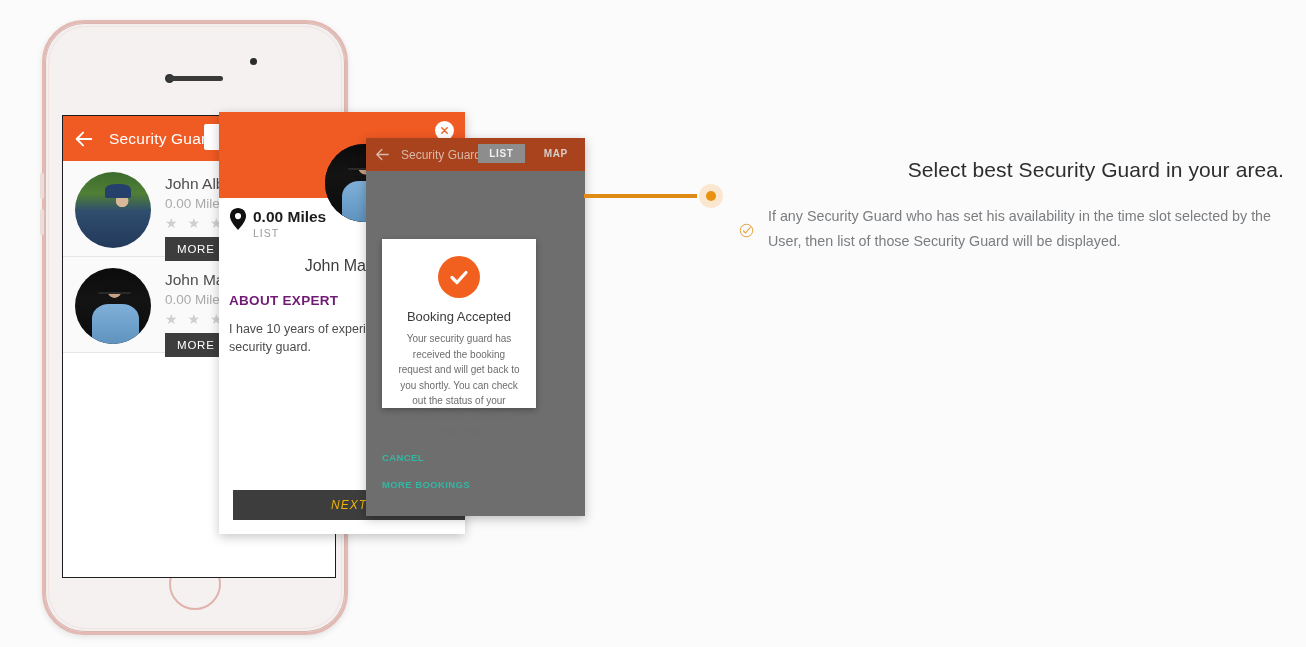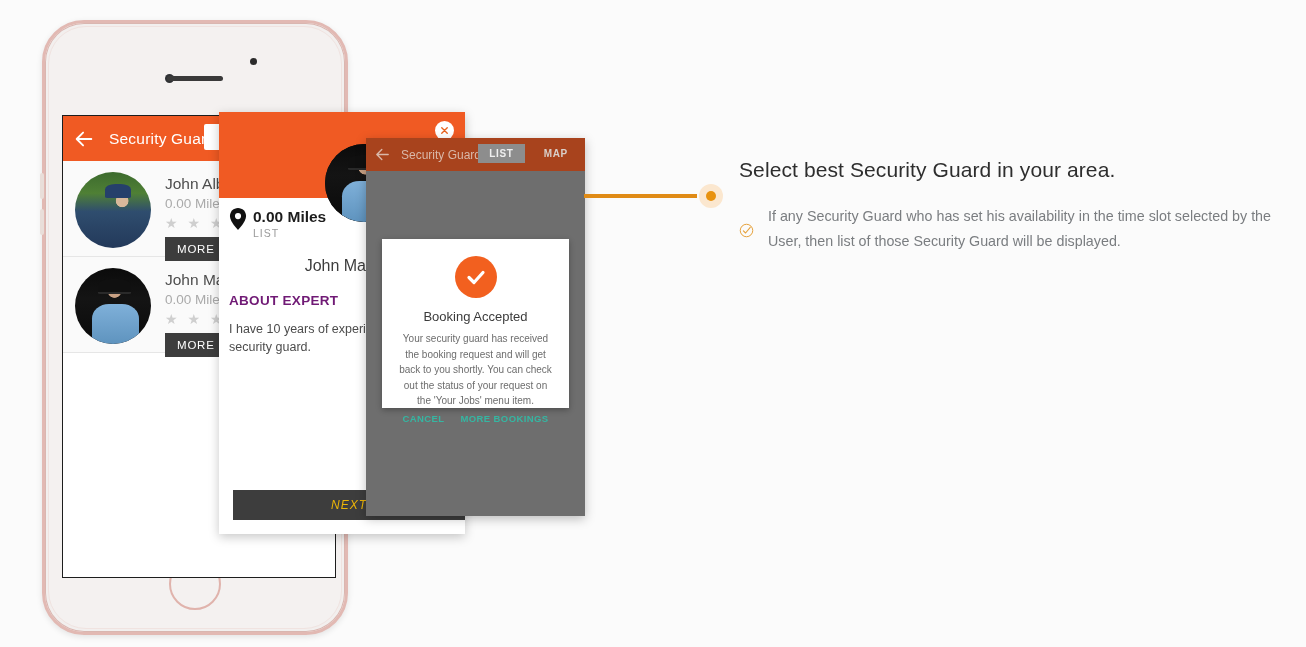--- a/index.html
+++ b/index.html
@@ -351,21 +351,21 @@
     letter-spacing: .7px;
     color: #d9cfc9;
     padding: 4px 11px;
   }
   .bk-tab.active { background: #8d8d8d; color: #efefef; }
 
   #dialog-card {
     position: absolute;
     left: 16px;
     top: 101px;
-    width: 187px;
+    width: 154px;
     height: 169px;
     background: #ffffff;
     box-shadow: 0 2px 6px rgba(0,0,0,.3);
   }
   #dialog-check {
     width: 42px; height: 42px;
     border-radius: 50%;
     background: #f2601f;
     margin: 17px auto 0;
     display: flex;
@@ -382,21 +382,22 @@
     text-align: center;
     font-size: 10px;
     color: #6d6d6d;
     line-height: 1.55;
     padding: 7px 14px 0;
   }
   #dialog-actions {
     display: flex;
     justify-content: center;
     gap: 16px;
-    margin-top: 4px;
+    margin-top: 12px;
+    flex-direction: column;
   }
   .dlg-btn {
     font-size: 9.5px;
     font-weight: bold;
     letter-spacing: .4px;
     color: #35b6a2;
   }
 
   
   #connector-line {
@@ -431,20 +432,21 @@
     left: 739px;
     top: 158px;
     width: 545px;
   }
   #content-title {
     font-size: 21px;
     color: #2e2e2e;
     letter-spacing: .1px;
     margin: 0 0 22px 0;
     font-weight: normal;
+    text-align: right;
   }
   .bullet {
     display: flex;
     align-items: center;
     margin-bottom: 18px;
   }
   .bullet .check-icon {
     width: 15px; height: 15px;
     flex: 0 0 auto;
     margin-top: 3px;

